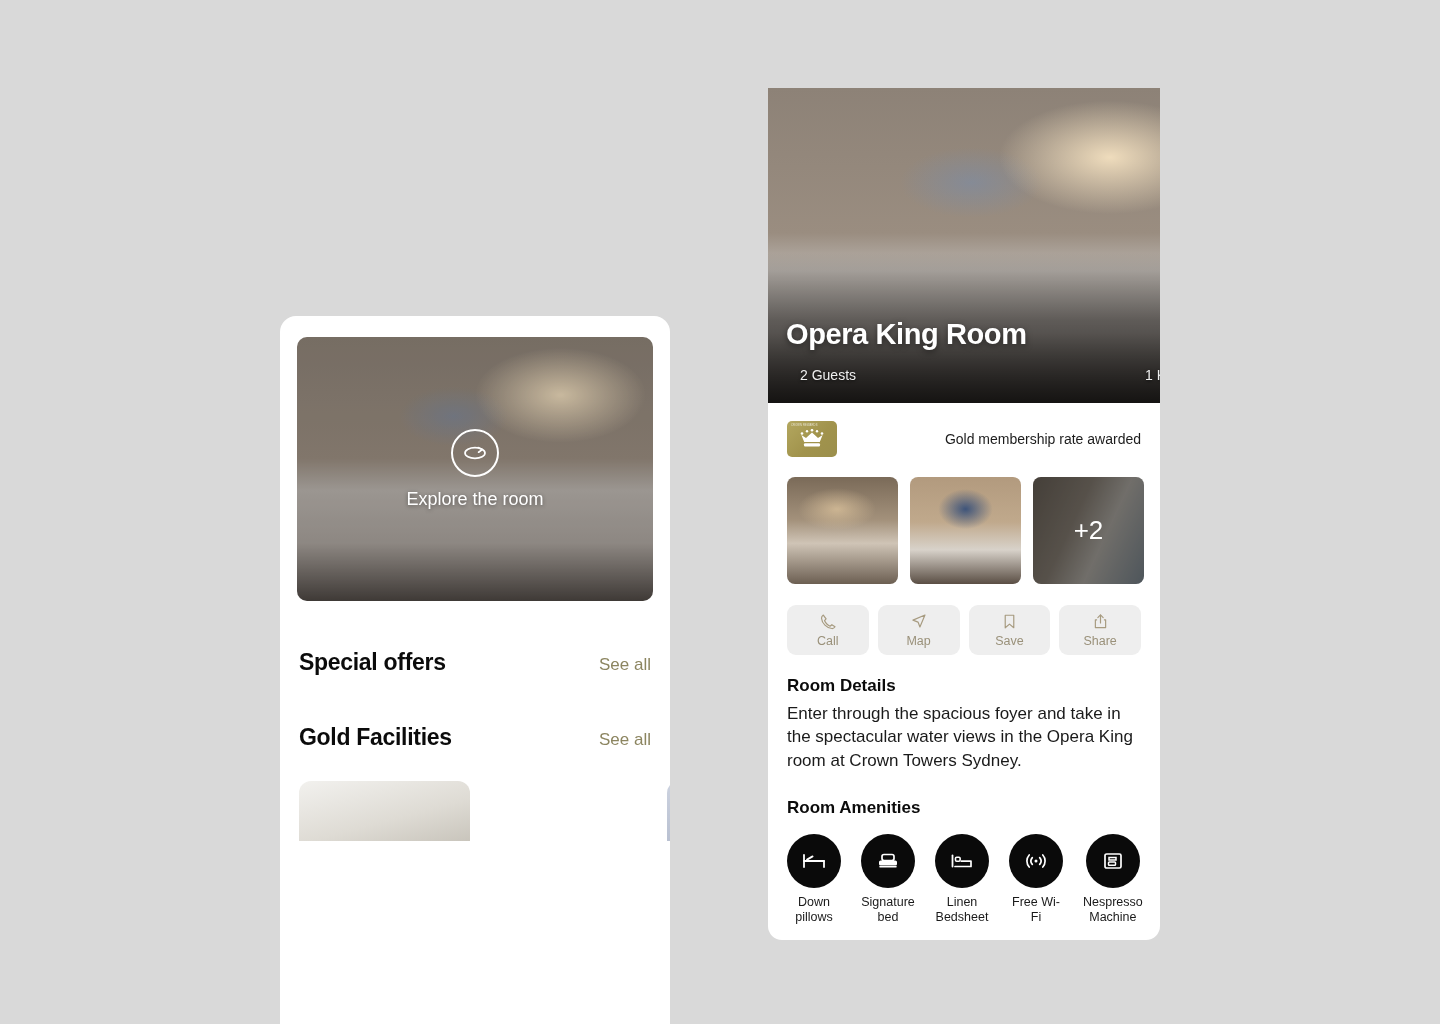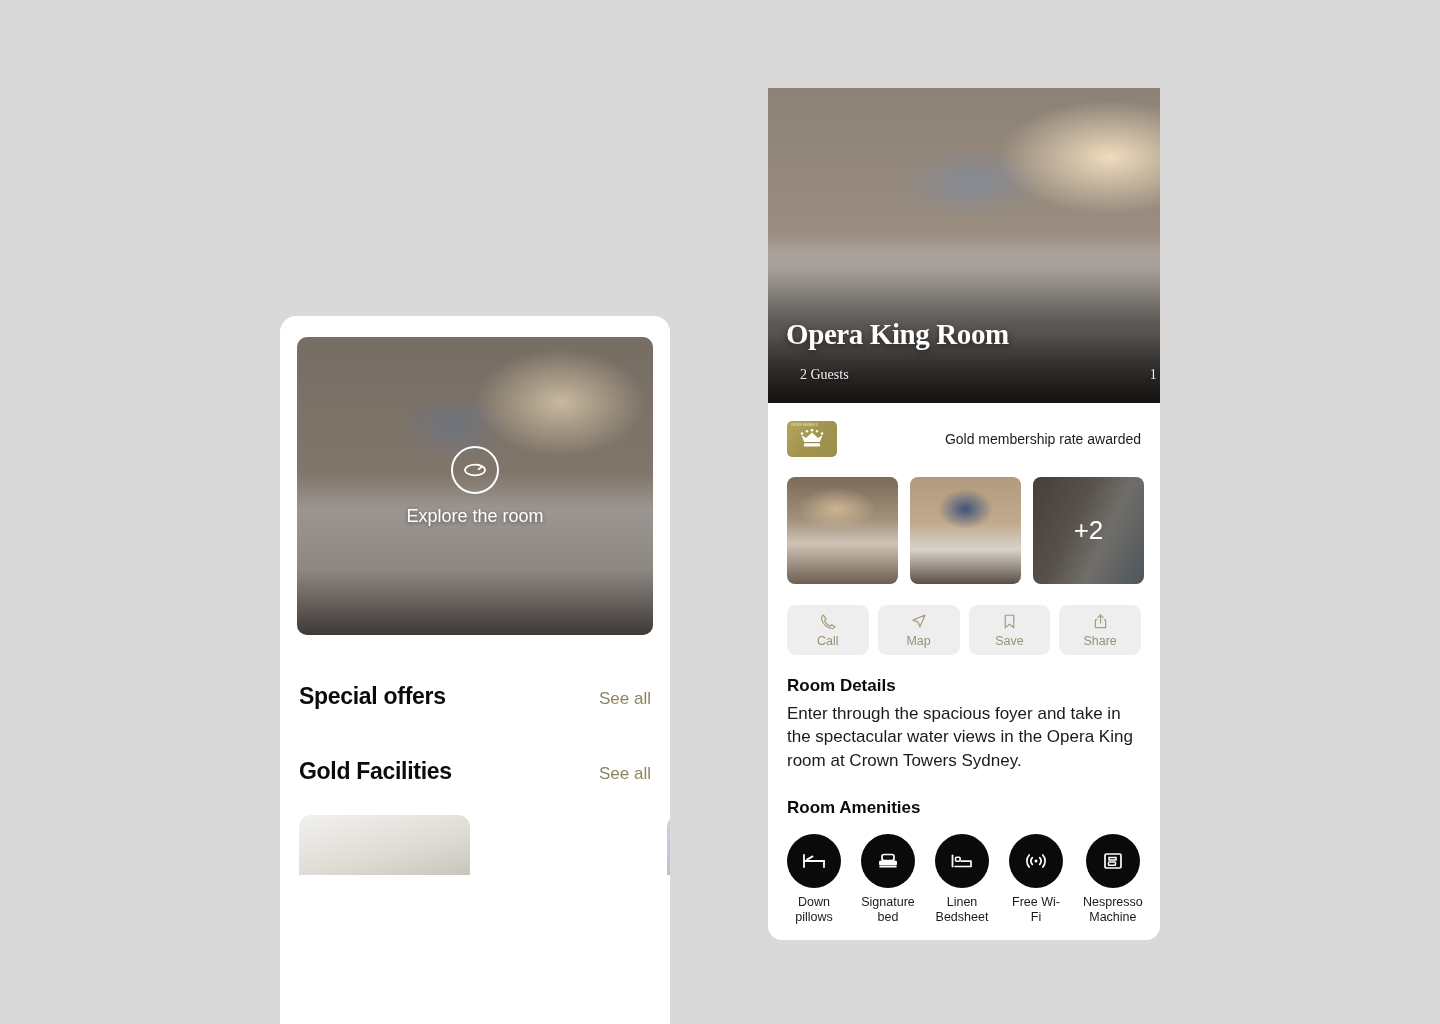--- a/index.html
+++ b/index.html
@@ -15,21 +15,21 @@
   .left-card {
     position:absolute; left:280px; top:316px;
     width:390px; height:708px;
     background:#ffffff;
     border-radius:16px 16px 0 0;
     overflow:hidden;
   }
   .explore-wrap {
     position:relative;
     margin:21px 17px 0 17px;
-    height:298px;
+    height:264px;
     border-radius:10px;
     overflow:hidden;
   }
   .explore-photo { position:absolute; inset:0; }
   .explore-overlay {
     position:absolute; inset:0;
     background:rgba(0,0,0,0.16);
     display:flex; flex-direction:column;
     align-items:center; justify-content:center;
     gap:12px;
@@ -79,21 +79,20 @@
   .right-card {
     position:absolute; left:768px; top:88px;
     width:392px; height:852px;
     background:#ffffff;
     border-radius:0 0 14px 14px;
     overflow:hidden;
   }
   .hero {
     position:relative; width:462px; height:315px;
     overflow:hidden;
-    font-family:Liberation Serif, serif;
   }
   .hero-photo { position:absolute; inset:0; }
   .hero-scrim {
     position:absolute; left:0; right:0; bottom:0; height:150px;
     background:linear-gradient(to bottom, rgba(0,0,0,0) 0%, rgba(0,0,0,.45) 45%, rgba(0,0,0,.72) 100%);
   }
   .hero-title {
     position:absolute; left:18px; bottom:52px;
     color:#fff; font-size:29px; font-weight:bold; letter-spacing:-0.4px;
     text-shadow:0 2px 6px rgba(0,0,0,.5);

